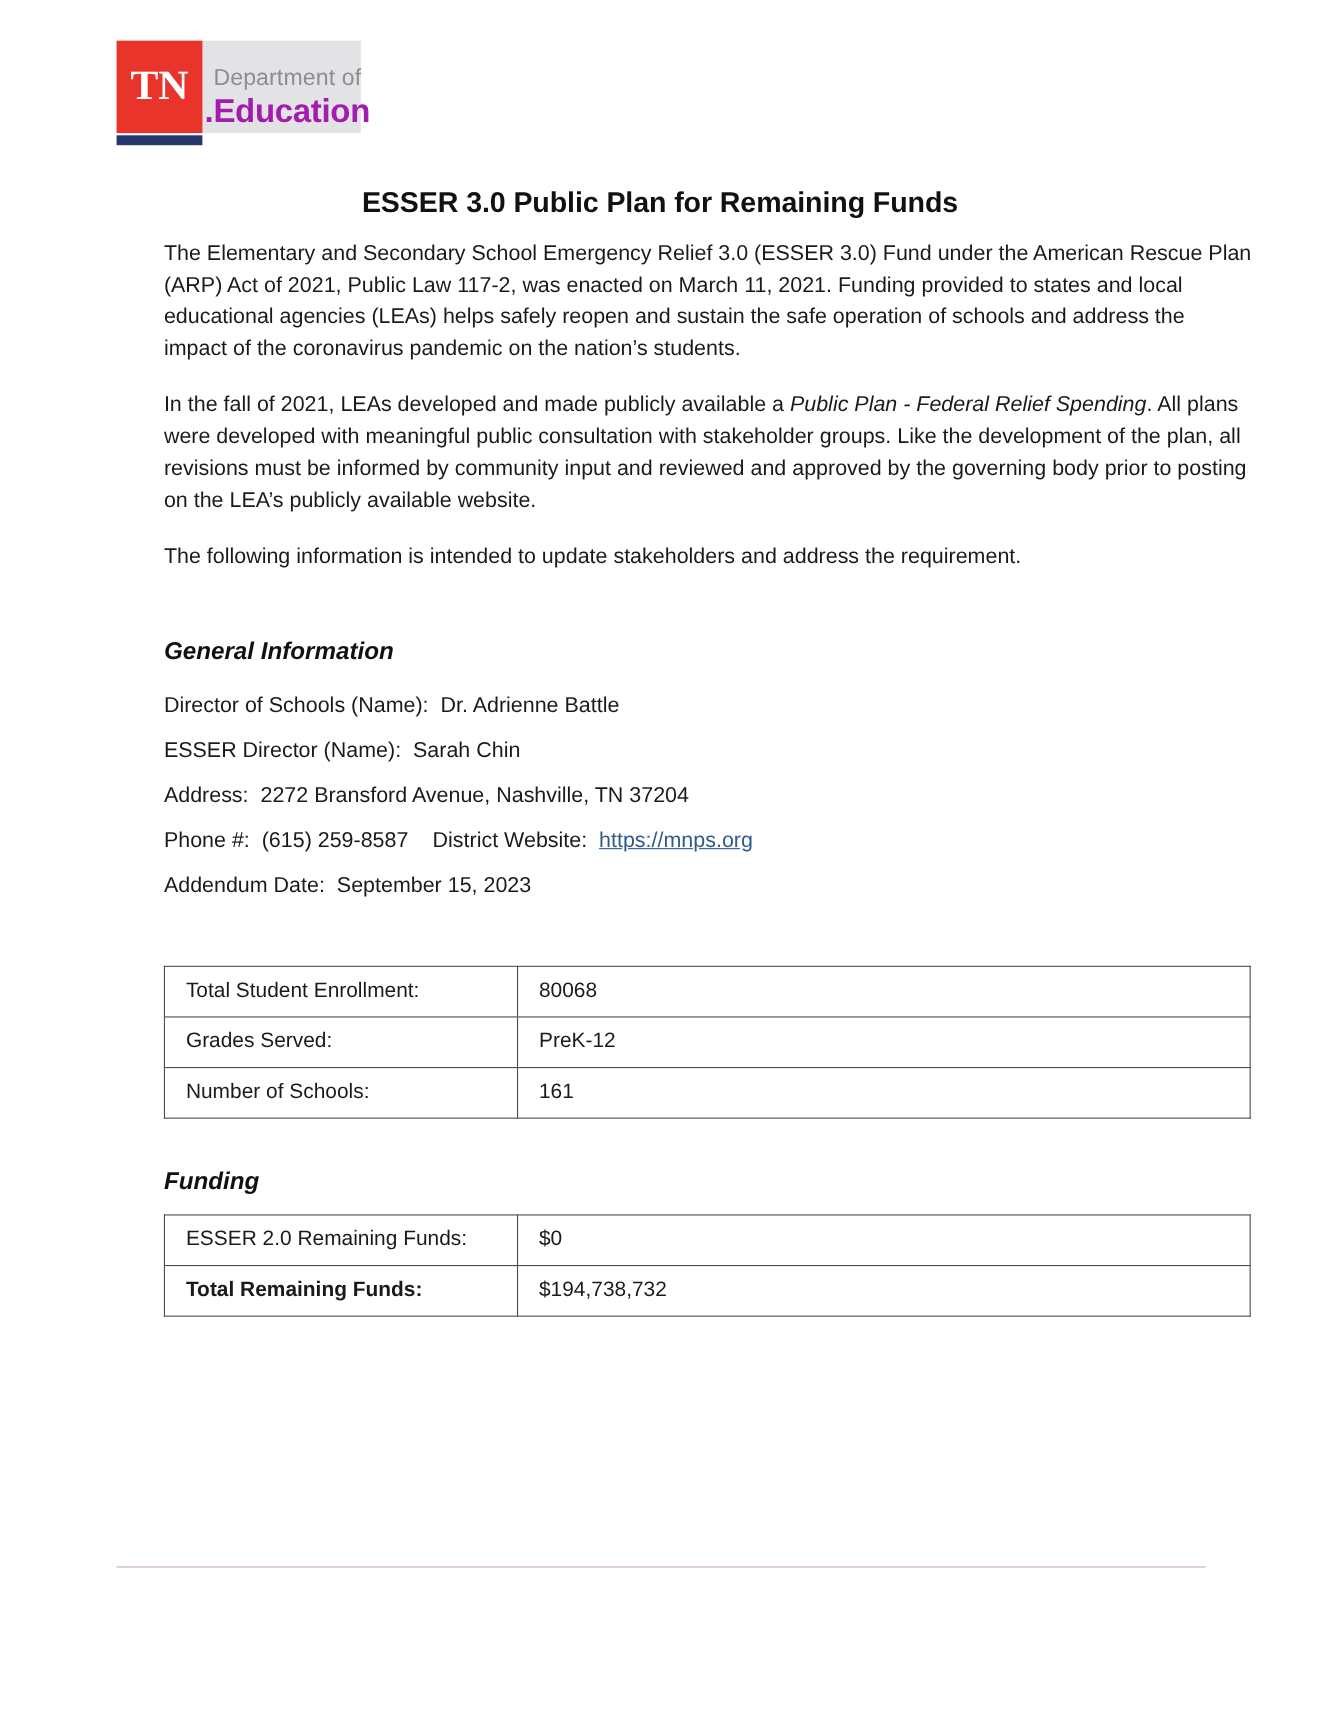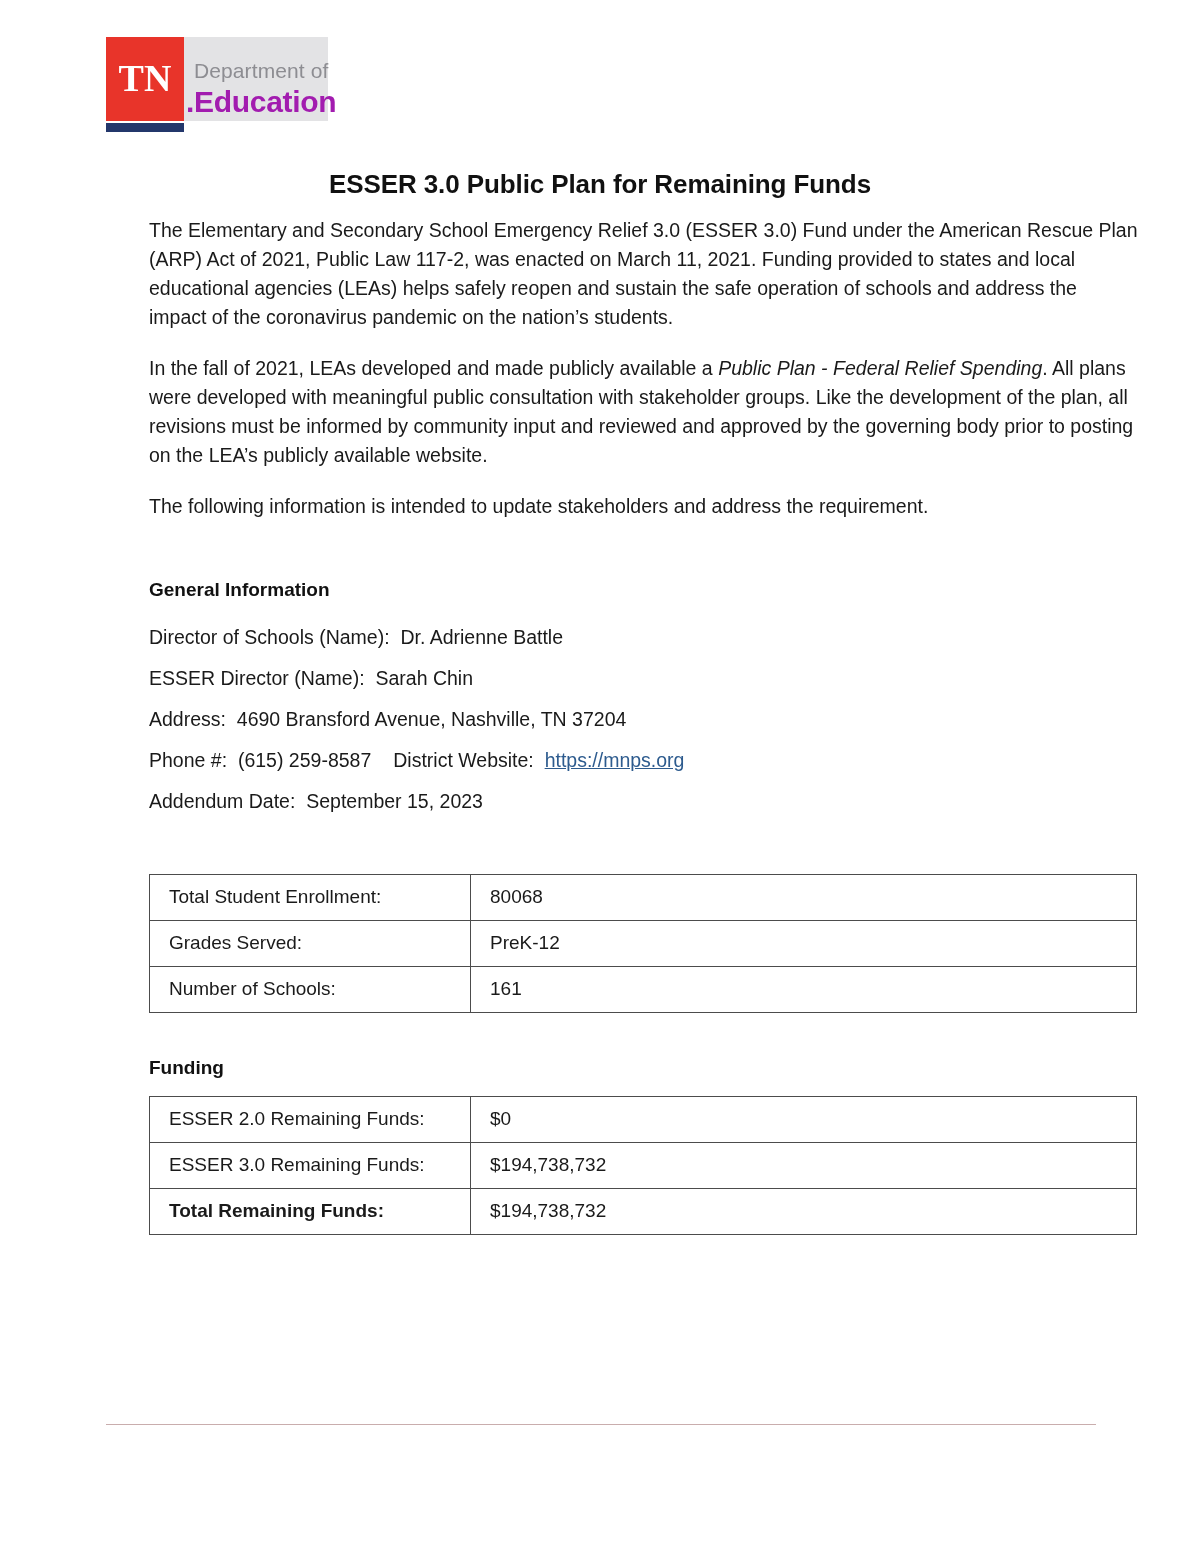--- a/index.html
+++ b/index.html
@@ -118,22 +118,23 @@
     margin: 0 0 22px 0;
     font-size: 19.5px;
     line-height: 29px;
     color: #1a1a1a;
   }
   p.para.last { margin-bottom: 0; }
   .italic { font-style: italic; }
 
   .section-head {
     margin: 0;
-    font-size: 19px;
-    font-weight: bold;
+    font-size: 22px;
+    font-weight: bold;
+    font-style: italic;
     color: #111111;
   }
 
   .info-line {
     margin: 0;
     font-size: 19.5px;
     line-height: 41px;
     color: #1a1a1a;
     white-space: nowrap;
   }
@@ -214,21 +215,21 @@
 
     <div class="section-head">General Information</div>
 
     <div style="height:16px"></div>
 
 
     <p class="info-line"><span>Director of Schools (Name):</span>&nbsp; <span>Dr. Adrienne Battle</span></p>
 
     <p class="info-line"><span>ESSER Director (Name):</span>&nbsp; <span>Sarah Chin</span></p>
 
-    <p class="info-line"><span>Address:</span>&nbsp; <span>4690 Bransford Avenue, Nashville, TN 37204</span></p>
+    <p class="info-line"><span>Address:</span>&nbsp; <span>2272 Bransford Avenue, Nashville, TN 37204</span></p>
 
     <p class="info-line"><span>Phone #:</span>&nbsp; <span>(615) 259-8587</span><span class="gap-inline"></span><span>District Website:</span>&nbsp; <span class="link">https://mnps.org</span></p>
 
     <p class="info-line"><span>Addendum Date:</span>&nbsp; <span>September 15, 2023</span></p>
 
     <div style="height:52px"></div>
 
     <table class="doc-table">
       <tbody>
         <tr>
@@ -250,24 +251,20 @@
 
     <div class="section-head">Funding</div>
 
     <div style="height:17px"></div>
 
     <table class="doc-table">
       <tbody>
         <tr>
           <td class="col-label">ESSER 2.0 Remaining Funds:</td>
           <td>$0</td>
-        </tr>
-        <tr>
-          <td class="col-label">ESSER 3.0 Remaining Funds:</td>
-          <td>$194,738,732</td>
         </tr>
         <tr>
           <td class="col-label bold">Total Remaining Funds:</td>
           <td>$194,738,732</td>
         </tr>
       </tbody>
     </table>
 
   </div>
 

